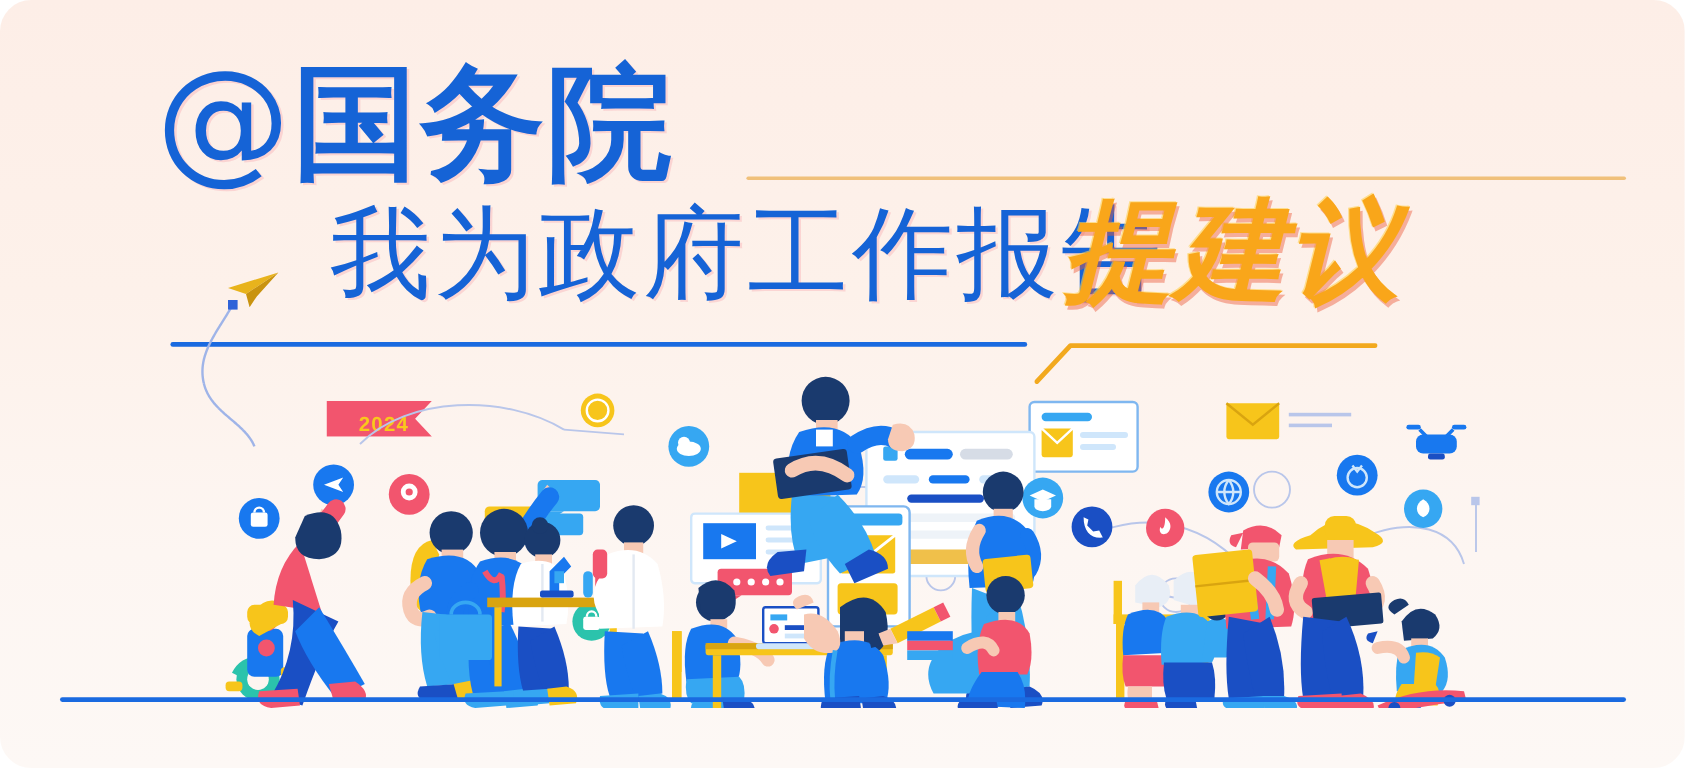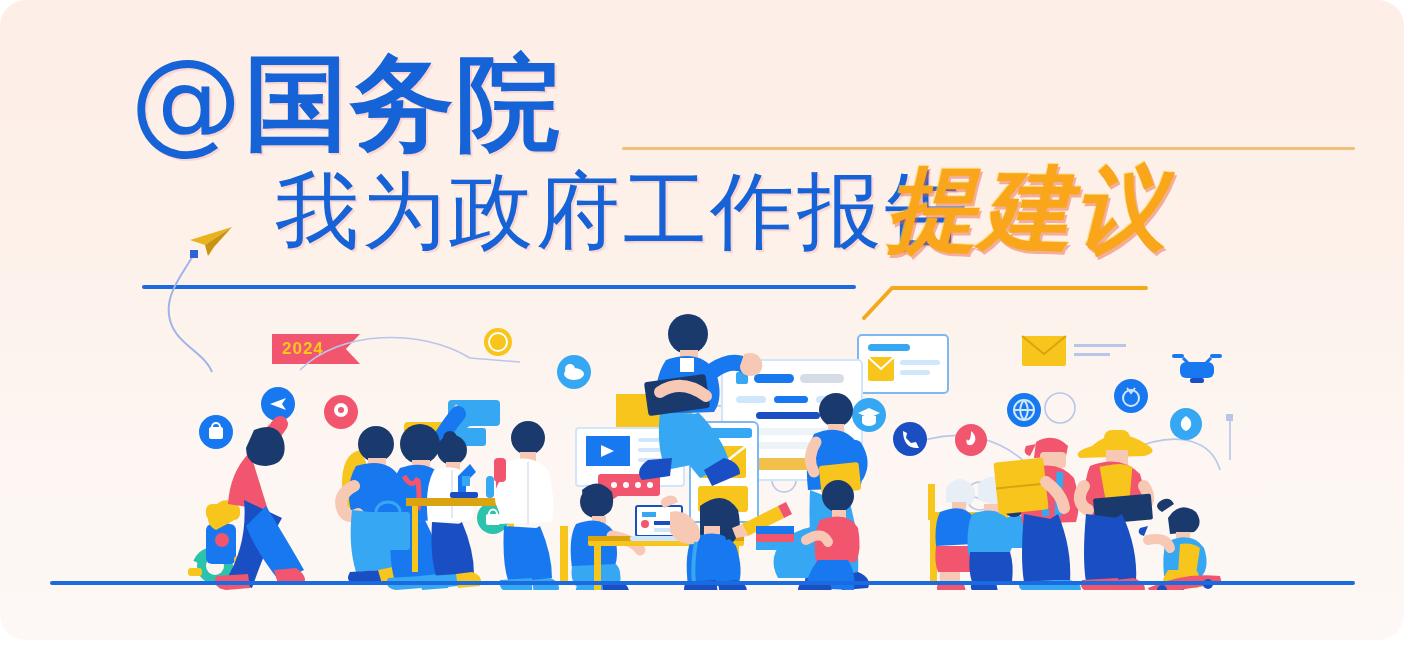--- a/index.html
+++ b/index.html
@@ -40,21 +40,21 @@
   #rule-gold-top{position:absolute;left:622px;top:147px;width:733px;height:3px;background:#f0c07a;border-radius:2px;}
   #rule-blue{position:absolute;left:142px;top:285px;width:714px;height:4px;background:#1a6ae0;border-radius:2px;}
   #rule-gold-bracket{position:absolute;left:862px;top:278px;width:286px;height:42px;}
   
   #plane{position:absolute;left:188px;top:225px;width:46px;height:34px;}
   #trail{position:absolute;left:150px;top:248px;width:110px;height:130px;}
   #ribbon{position:absolute;left:272px;top:334px;width:88px;height:30px;}
   #ribbon .rb{
     position:absolute;inset:0;background:#f2556e;
     clip-path:polygon(0 0,100% 0,84% 50%,100% 100%,0 100%);
-    display:flex;align-items:center;padding-left:10px;box-sizing:border-box;
+    display:flex;align-items:flex-end;padding-left:27px;box-sizing:border-box;
   }
   #ribbon .rb span{color:#f9c81c;font-weight:700;font-size:17px;letter-spacing:1px;}
   
   #ground{position:absolute;left:50px;top:581px;width:1305px;height:4px;background:#1a6ae0;border-radius:2px;}
   
   #scene{position:absolute;left:0;top:300px;width:1404px;height:290px;}
   #scene svg{display:block;}
 </style>
 </head>
 <body>

